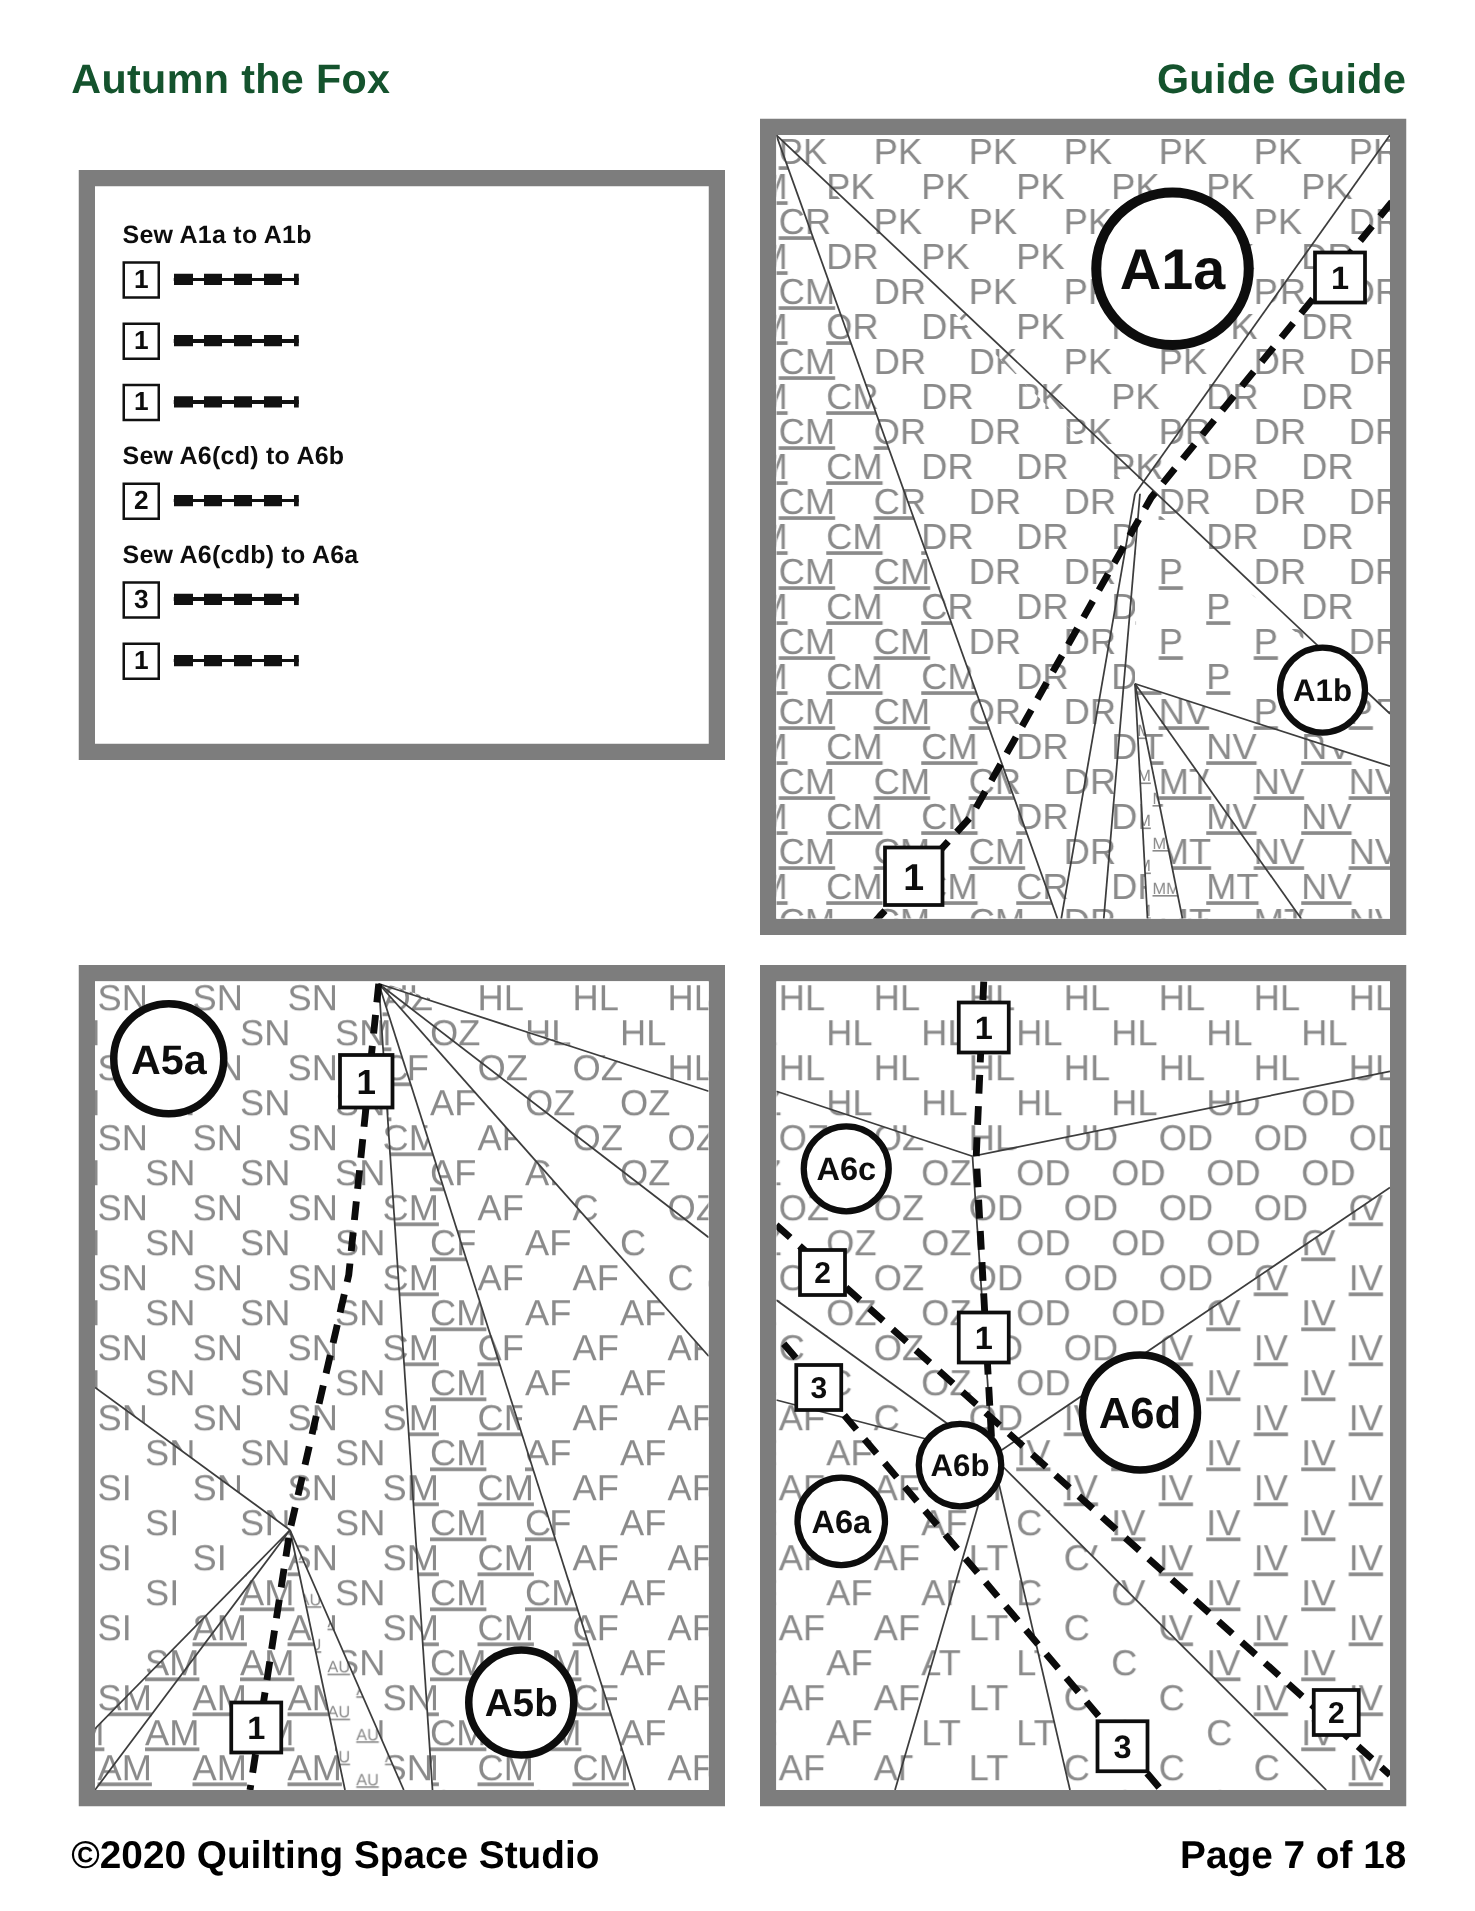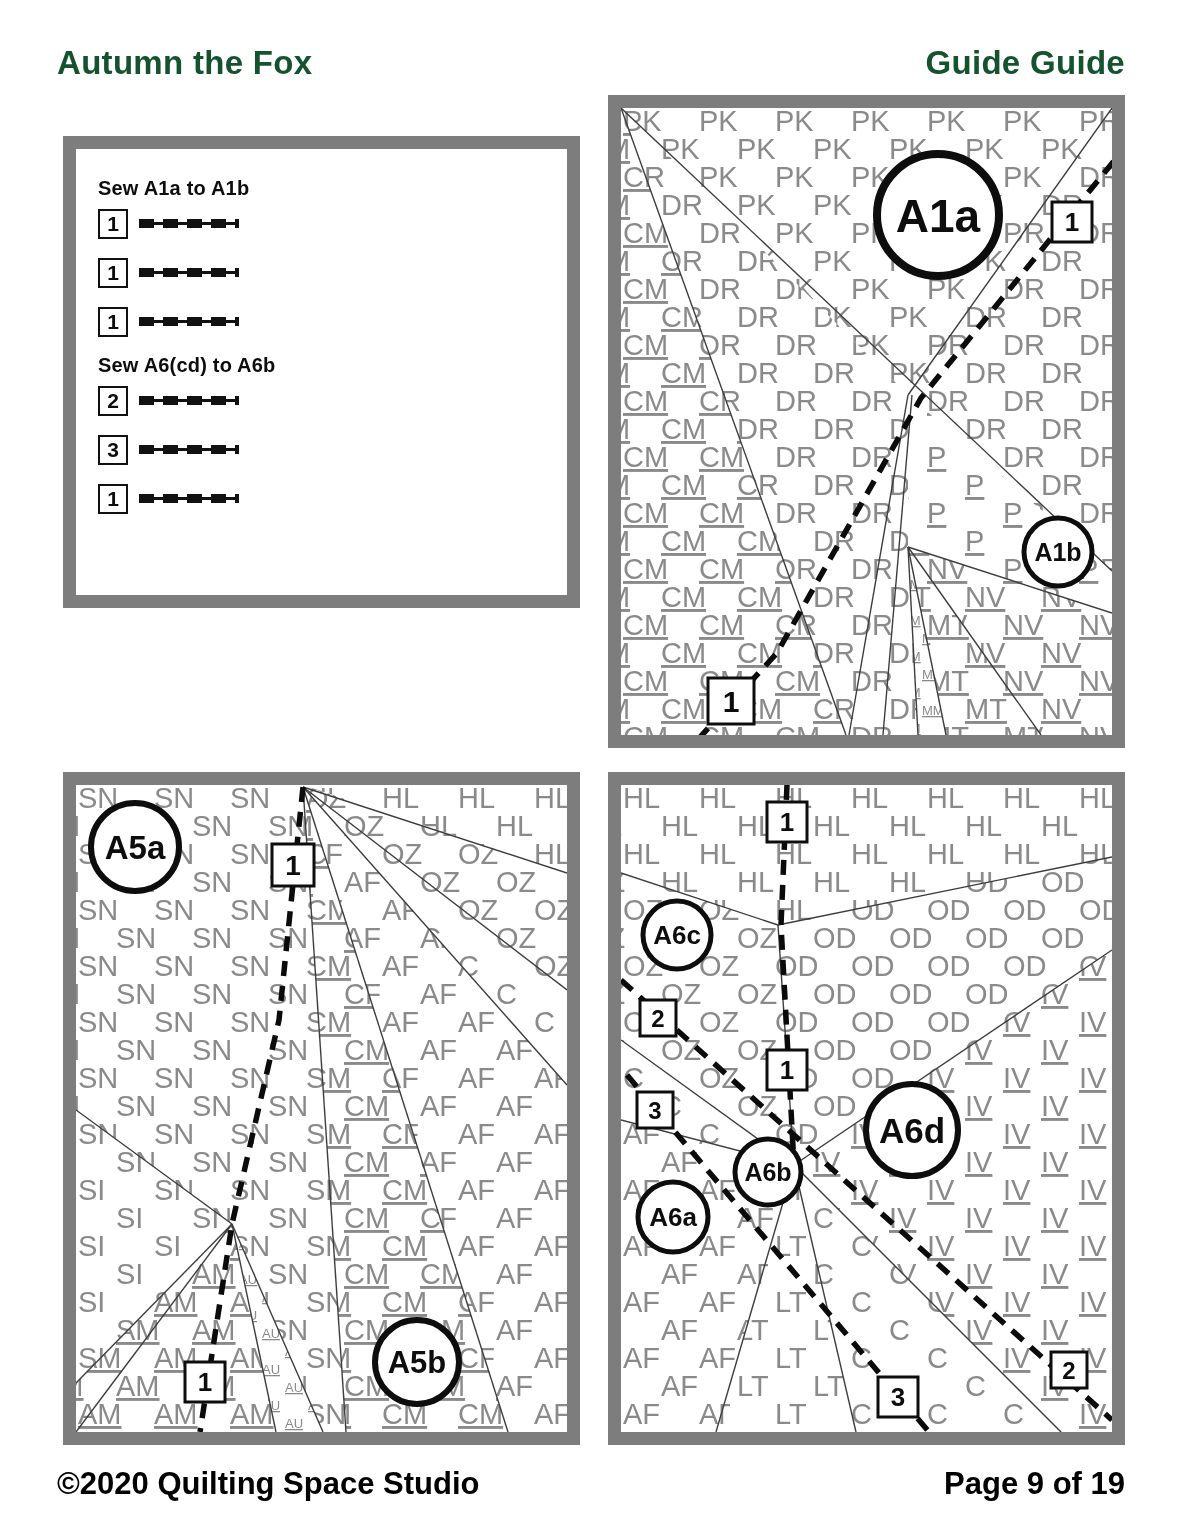--- a/index.html
+++ b/index.html
@@ -51,20 +51,21 @@
         </div>
       </div>
       <div class="step">
         <div class="step-label">Sew A6(cd) to A6b</div>
         <div class="step-row">
           <div class="step-num">2</div>
           <div class="step-dash"></div>
         </div>
       </div>
       <div class="step">
+        <div class="step-label">Sew A6(cdb) to A6a</div>
         <div class="step-row">
           <div class="step-num">3</div>
           <div class="step-dash"></div>
         </div>
       </div>
       <div class="step">
         <div class="step-row">
           <div class="step-num">1</div>
           <div class="step-dash"></div>
         </div>
@@ -359,13 +360,13 @@
         </g>
         <g>
           <circle cx="52" cy="432" r="35" fill="#ffffff" stroke="#0d0d0d" stroke-width="5"></circle>
           <text x="52" y="432" text-anchor="middle" dy=".36em" font-size="26" font-weight="bold" fill="#0d0d0d" font-family="&quot;Liberation Sans&quot;, sans-serif">A6a</text>
         </g>
       </svg>
     </div>
   </div>
 
 <div class="ftr ftr-left">©2020 Quilting Space Studio</div>
-<div class="ftr ftr-right">Page 9 of 19</div>
+<div class="ftr ftr-right">Page 7 of 18</div>
 
 </body></html>

